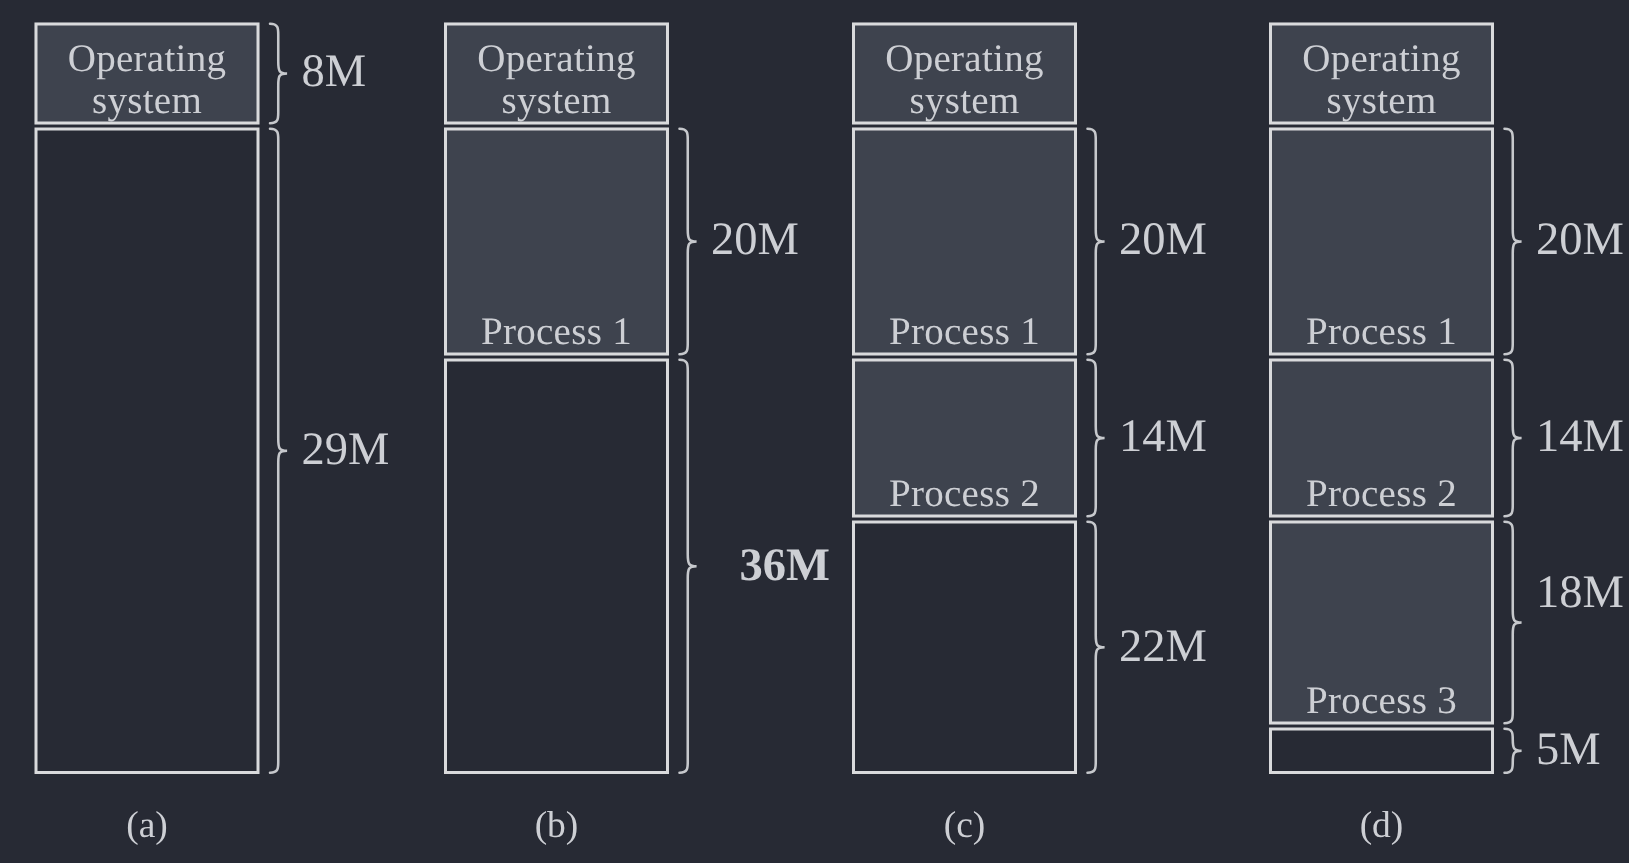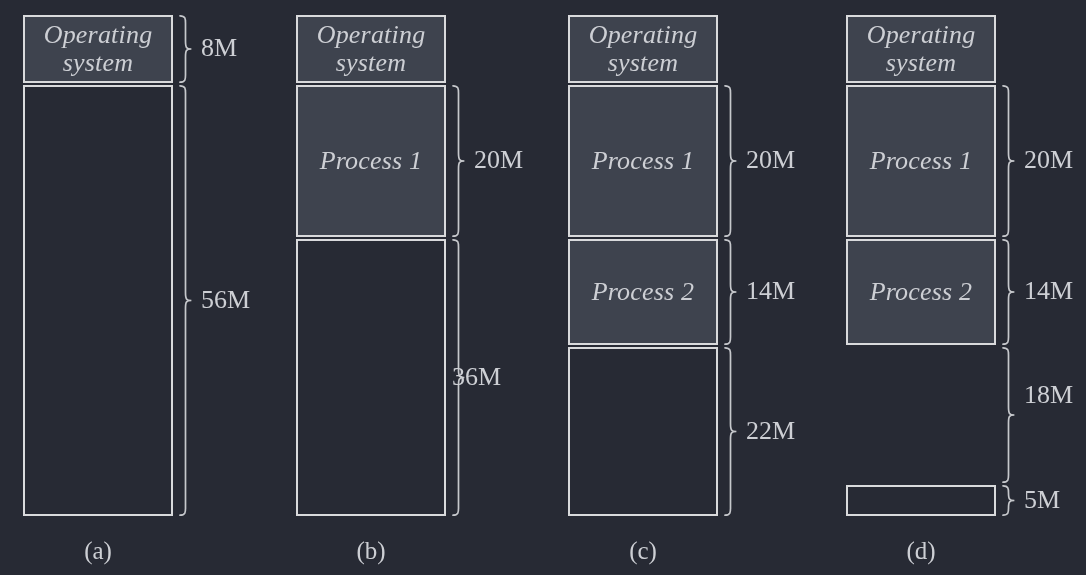--- a/index.html
+++ b/index.html
@@ -14,35 +14,35 @@
     position:relative;
     width:1086px;height:575px;
     background:var(--bg);
     overflow:hidden;
     font-family:"Liberation Serif","DejaVu Serif",serif;
   }
   .region{
     position:absolute;
     box-sizing:border-box;
     border:2px solid var(--border);
-    display:flex;align-items:center;justify-content:center;font-style:italic;
+    display:flex;align-items:flex-end;justify-content:center;
   }
   .region.filled{background:var(--fill);}
   .region-label{
     color:var(--text);
     font-size:26px;
     line-height:1.08;
     text-align:center;
     white-space:pre-line;
     letter-spacing:0.2px;
   }
   .size-label{
     position:absolute;
     color:var(--text);
-    font-size:26px;
+    font-size:31px;
     white-space:nowrap;
     transform:translateY(-54%);
   }
   .brace{position:absolute;overflow:visible;}
   .brace path{
     fill:none;
     stroke:var(--brace);
     stroke-width:1.7;
     stroke-linecap:round;
   }
@@ -63,38 +63,38 @@
 system</div>
     </div>
     <svg class="brace" width="16" height="68" style="left: 178px; top: 15px;">
       <path d="M2,0.8 C7.5,0.8 7.5,4.0 7.5,8.0 L7.5,26.0 C7.5,32.5 8.2,34.0 13.4,34.0 C8.2,34.0 7.5,35.5 7.5,42.0 L7.5,60.0 C7.5,64.0 7.5,67.2 2,67.2"></path>
     </svg>
     <div class="size-label" style="left: 201px; top: 49px;">8M</div>
     <div class="region" style="left: 23px; top: 85px; width: 150px; height: 431px;"></div>
     <svg class="brace" width="16" height="431" style="left: 178px; top: 85px;">
       <path d="M2,0.8 C7.5,0.8 7.5,4.0 7.5,8.0 L7.5,207.5 C7.5,214.0 8.2,215.5 13.4,215.5 C8.2,215.5 7.5,217.0 7.5,223.5 L7.5,423.0 C7.5,427.0 7.5,430.2 2,430.2"></path>
     </svg>
-    <div class="size-label" style="left: 201px; top: 300.5px;">56M</div>
+    <div class="size-label" style="left: 201px; top: 300.5px;">29M</div>
     <div class="caption" style="left: 98px; top: 537px;">(a)</div>
     <div class="region filled" style="left: 296px; top: 15px; width: 150px; height: 68px;">
       <div class="region-label">Operating
 system</div>
     </div>
     <div class="region filled" style="left: 296px; top: 85px; width: 150px; height: 152px;">
       <div class="region-label">Process 1</div>
     </div>
     <svg class="brace" width="16" height="152" style="left: 451px; top: 85px;">
       <path d="M2,0.8 C7.5,0.8 7.5,4.0 7.5,8.0 L7.5,68.0 C7.5,74.5 8.2,76.0 13.4,76.0 C8.2,76.0 7.5,77.5 7.5,84.0 L7.5,144.0 C7.5,148.0 7.5,151.2 2,151.2"></path>
     </svg>
     <div class="size-label" style="left: 474px; top: 161px;">20M</div>
     <div class="region" style="left: 296px; top: 239px; width: 150px; height: 277px;"></div>
     <svg class="brace" width="16" height="277" style="left: 451px; top: 239px;">
       <path d="M2,0.8 C7.5,0.8 7.5,4.0 7.5,8.0 L7.5,130.5 C7.5,137.0 8.2,138.5 13.4,138.5 C8.2,138.5 7.5,140.0 7.5,146.5 L7.5,269.0 C7.5,273.0 7.5,276.2 2,276.2"></path>
     </svg>
-    <div class="size-label" style="left: 452px; top: 377.5px;">36M</div>
+    <div class="size-label" style="left: 493px; top: 377.5px; font-weight: bold;">36M</div>
     <div class="caption" style="left: 371px; top: 537px;">(b)</div>
     <div class="region filled" style="left: 568px; top: 15px; width: 150px; height: 68px;">
       <div class="region-label">Operating
 system</div>
     </div>
     <div class="region filled" style="left: 568px; top: 85px; width: 150px; height: 152px;">
       <div class="region-label">Process 1</div>
     </div>
     <svg class="brace" width="16" height="152" style="left: 723px; top: 85px;">
       <path d="M2,0.8 C7.5,0.8 7.5,4.0 7.5,8.0 L7.5,68.0 C7.5,74.5 8.2,76.0 13.4,76.0 C8.2,76.0 7.5,77.5 7.5,84.0 L7.5,144.0 C7.5,148.0 7.5,151.2 2,151.2"></path>
@@ -124,20 +124,23 @@
       <path d="M2,0.8 C7.5,0.8 7.5,4.0 7.5,8.0 L7.5,68.0 C7.5,74.5 8.2,76.0 13.4,76.0 C8.2,76.0 7.5,77.5 7.5,84.0 L7.5,144.0 C7.5,148.0 7.5,151.2 2,151.2"></path>
     </svg>
     <div class="size-label" style="left: 1024px; top: 161px;">20M</div>
     <div class="region filled" style="left: 846px; top: 239px; width: 150px; height: 106px;">
       <div class="region-label">Process 2</div>
     </div>
     <svg class="brace" width="16" height="106" style="left: 1001px; top: 239px;">
       <path d="M2,0.8 C7.5,0.8 7.5,4.0 7.5,8.0 L7.5,45.0 C7.5,51.5 8.2,53.0 13.4,53.0 C8.2,53.0 7.5,54.5 7.5,61.0 L7.5,98.0 C7.5,102.0 7.5,105.2 2,105.2"></path>
     </svg>
     <div class="size-label" style="left: 1024px; top: 292px;">14M</div>
+    <div class="region filled" style="left: 846px; top: 347px; width: 150px; height: 136px;">
+      <div class="region-label">Process 3</div>
+    </div>
     <svg class="brace" width="16" height="136" style="left: 1001px; top: 347px;">
       <path d="M2,0.8 C7.5,0.8 7.5,4.0 7.5,8.0 L7.5,60.0 C7.5,66.5 8.2,68.0 13.4,68.0 C8.2,68.0 7.5,69.5 7.5,76.0 L7.5,128.0 C7.5,132.0 7.5,135.2 2,135.2"></path>
     </svg>
     <div class="size-label" style="left: 1024px; top: 396px;">18M</div>
     <div class="region" style="left: 846px; top: 485px; width: 150px; height: 31px;"></div>
     <svg class="brace" width="16" height="31" style="left: 1001px; top: 485px;">
       <path d="M2,0.8 C7.5,0.8 7.5,3.9 7.5,7.8 L7.5,7.8 C7.5,14.0 8.2,15.5 13.4,15.5 C8.2,15.5 7.5,17.0 7.5,23.3 L7.5,23.3 C7.5,27.1 7.5,30.2 2,30.2"></path>
     </svg>
     <div class="size-label" style="left: 1024px; top: 500.5px;">5M</div>
     <div class="caption" style="left: 921px; top: 537px;">(d)</div>

